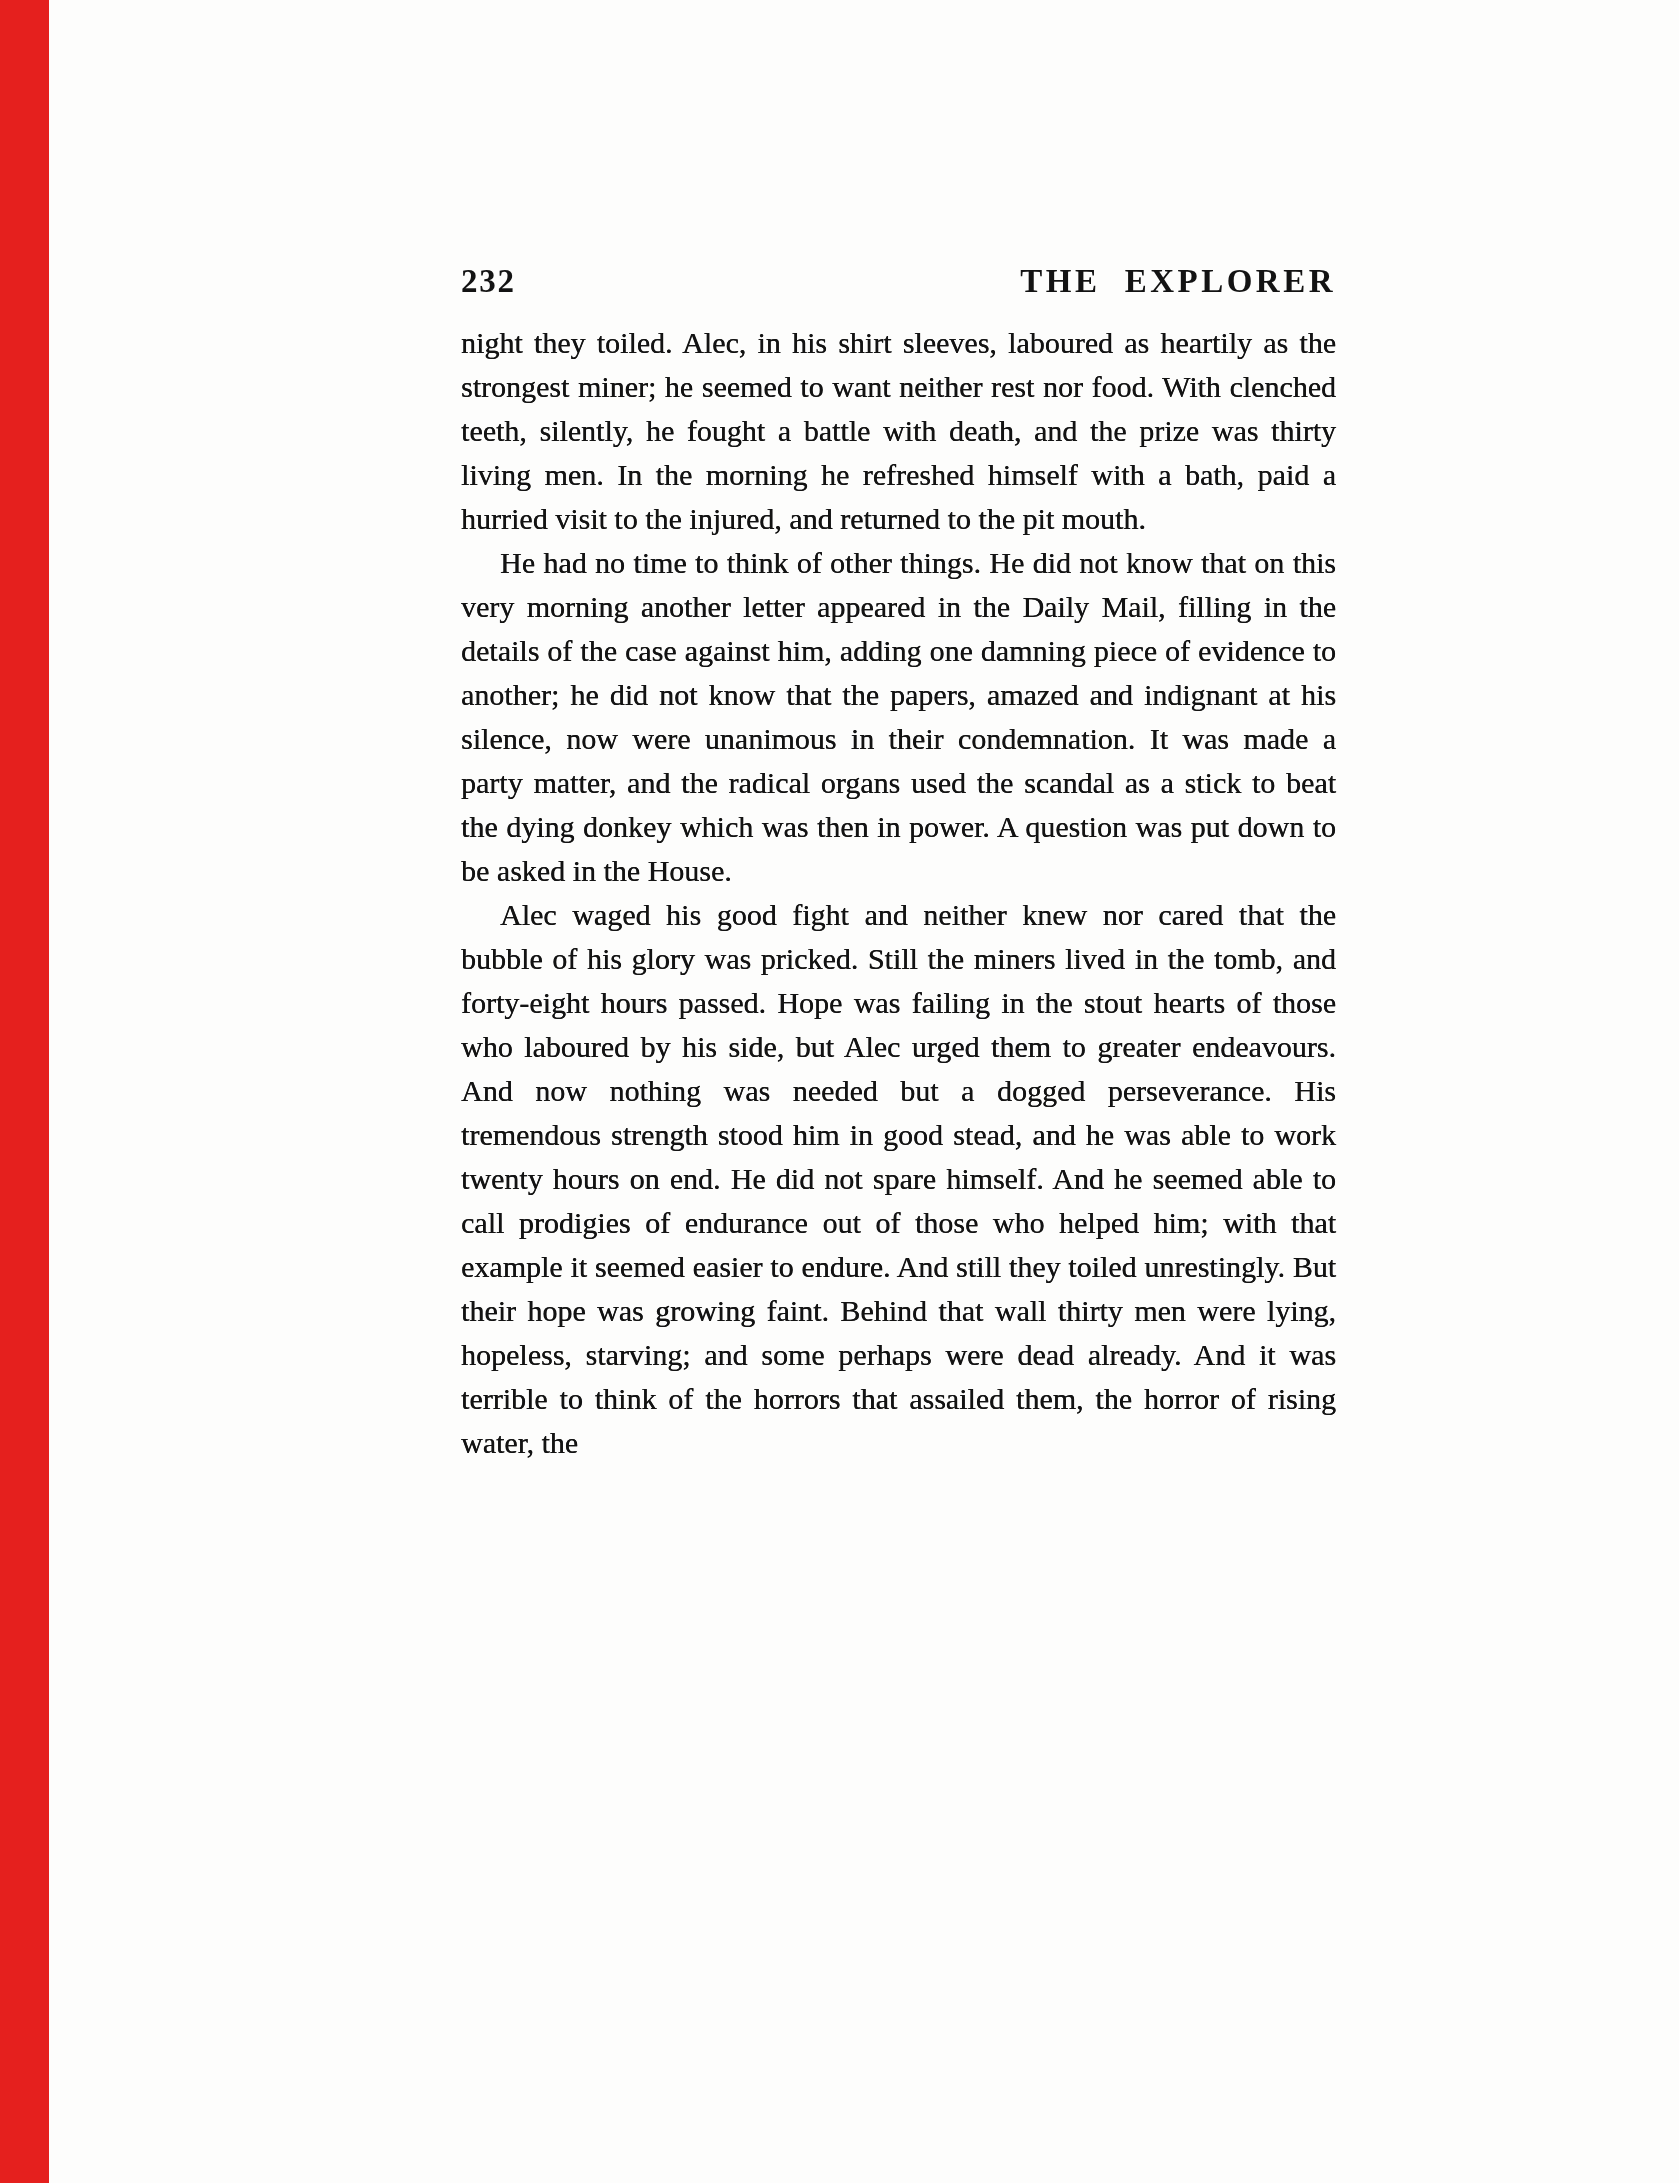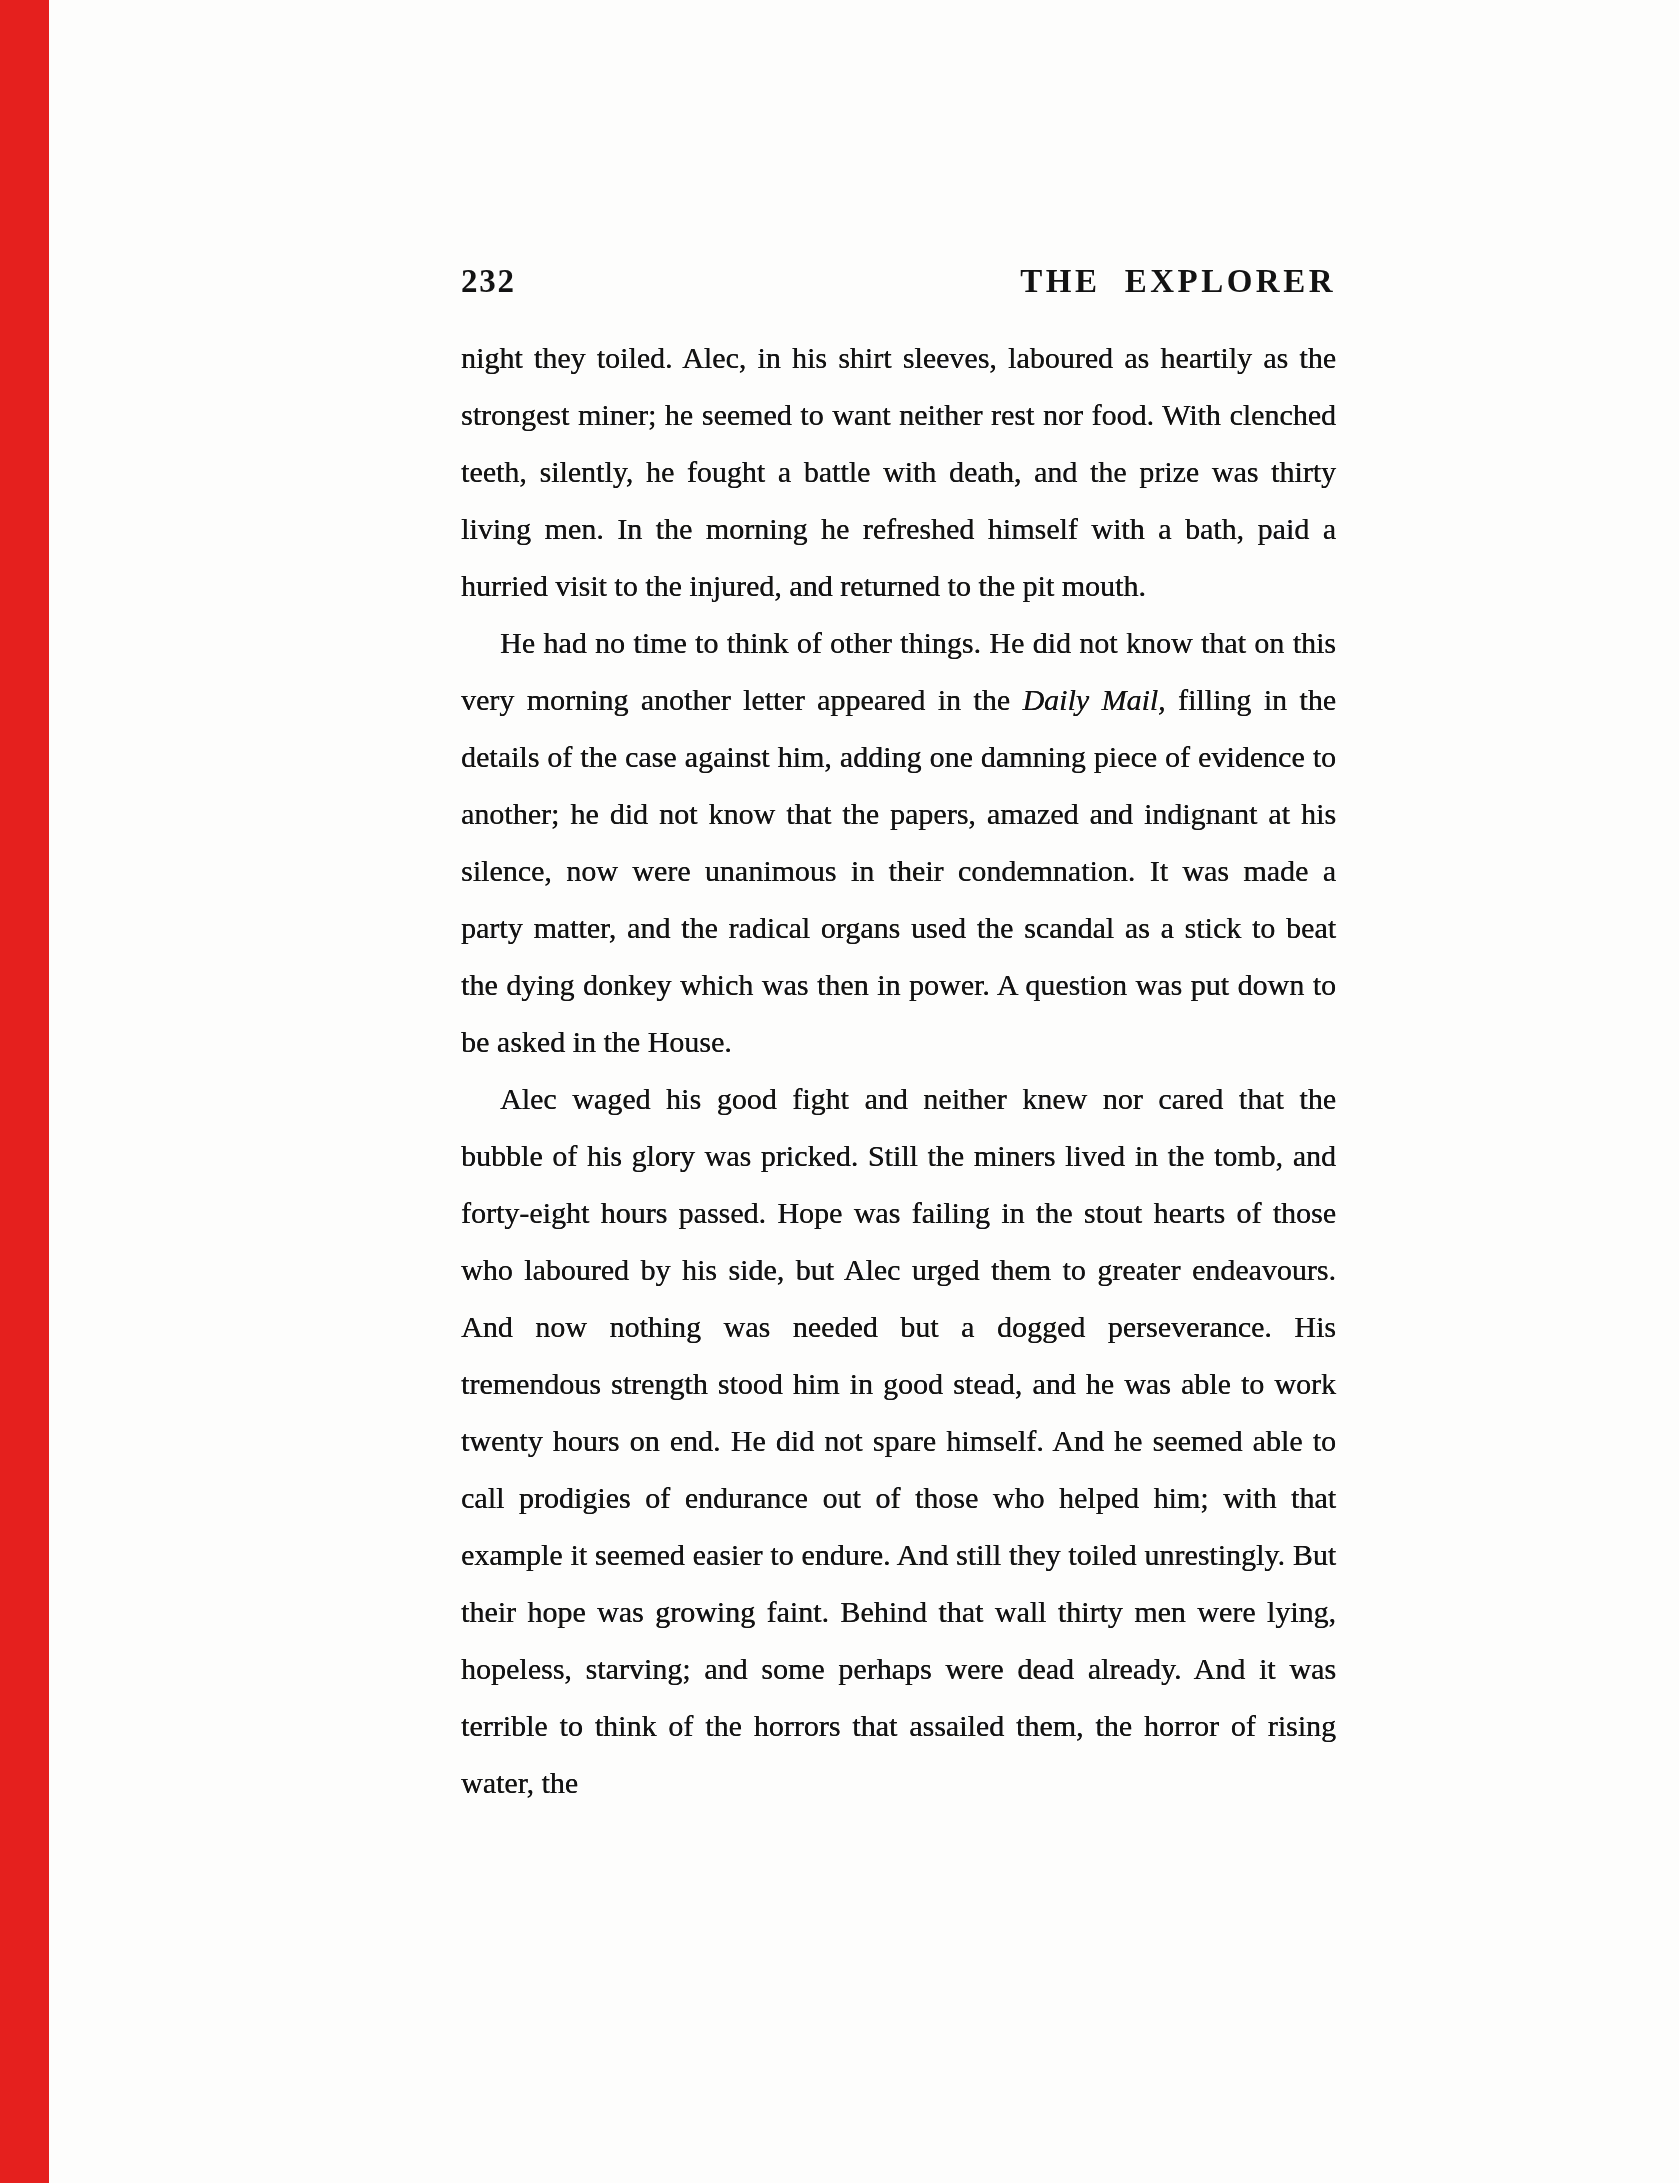--- a/index.html
+++ b/index.html
@@ -46,34 +46,33 @@
     top: 0;
     letter-spacing: 1.8px;
   }
   .running-title {
     display: block;
     text-align: right;
     letter-spacing: 3.5px;
     word-spacing: 12.4px;
   }
   .body-text {
-    margin-top: 24px;
+    margin-top: 16px;
     font-size: 30px;
-    line-height: 57px;
+    line-height: 44px;
     text-shadow: 0.3px 0 currentColor;
   }
   .body-text p {
     margin: 0;
     text-align: justify;
   }
   .body-text p.indent {
     text-indent: 39px;
   }
   .italic {
-    font-style: italic;
   }
 </style>
 </head>
 <body>
 
 <div class="page" style="background: rgb(253, 253, 252); color: rgb(19, 19, 19);">
   <div class="edge edge-left" style="background: rgb(229, 32, 30);"></div>
   <div class="edge edge-right" style="background: rgb(229, 32, 30);"></div>
   <div class="content">
     <div class="header">

